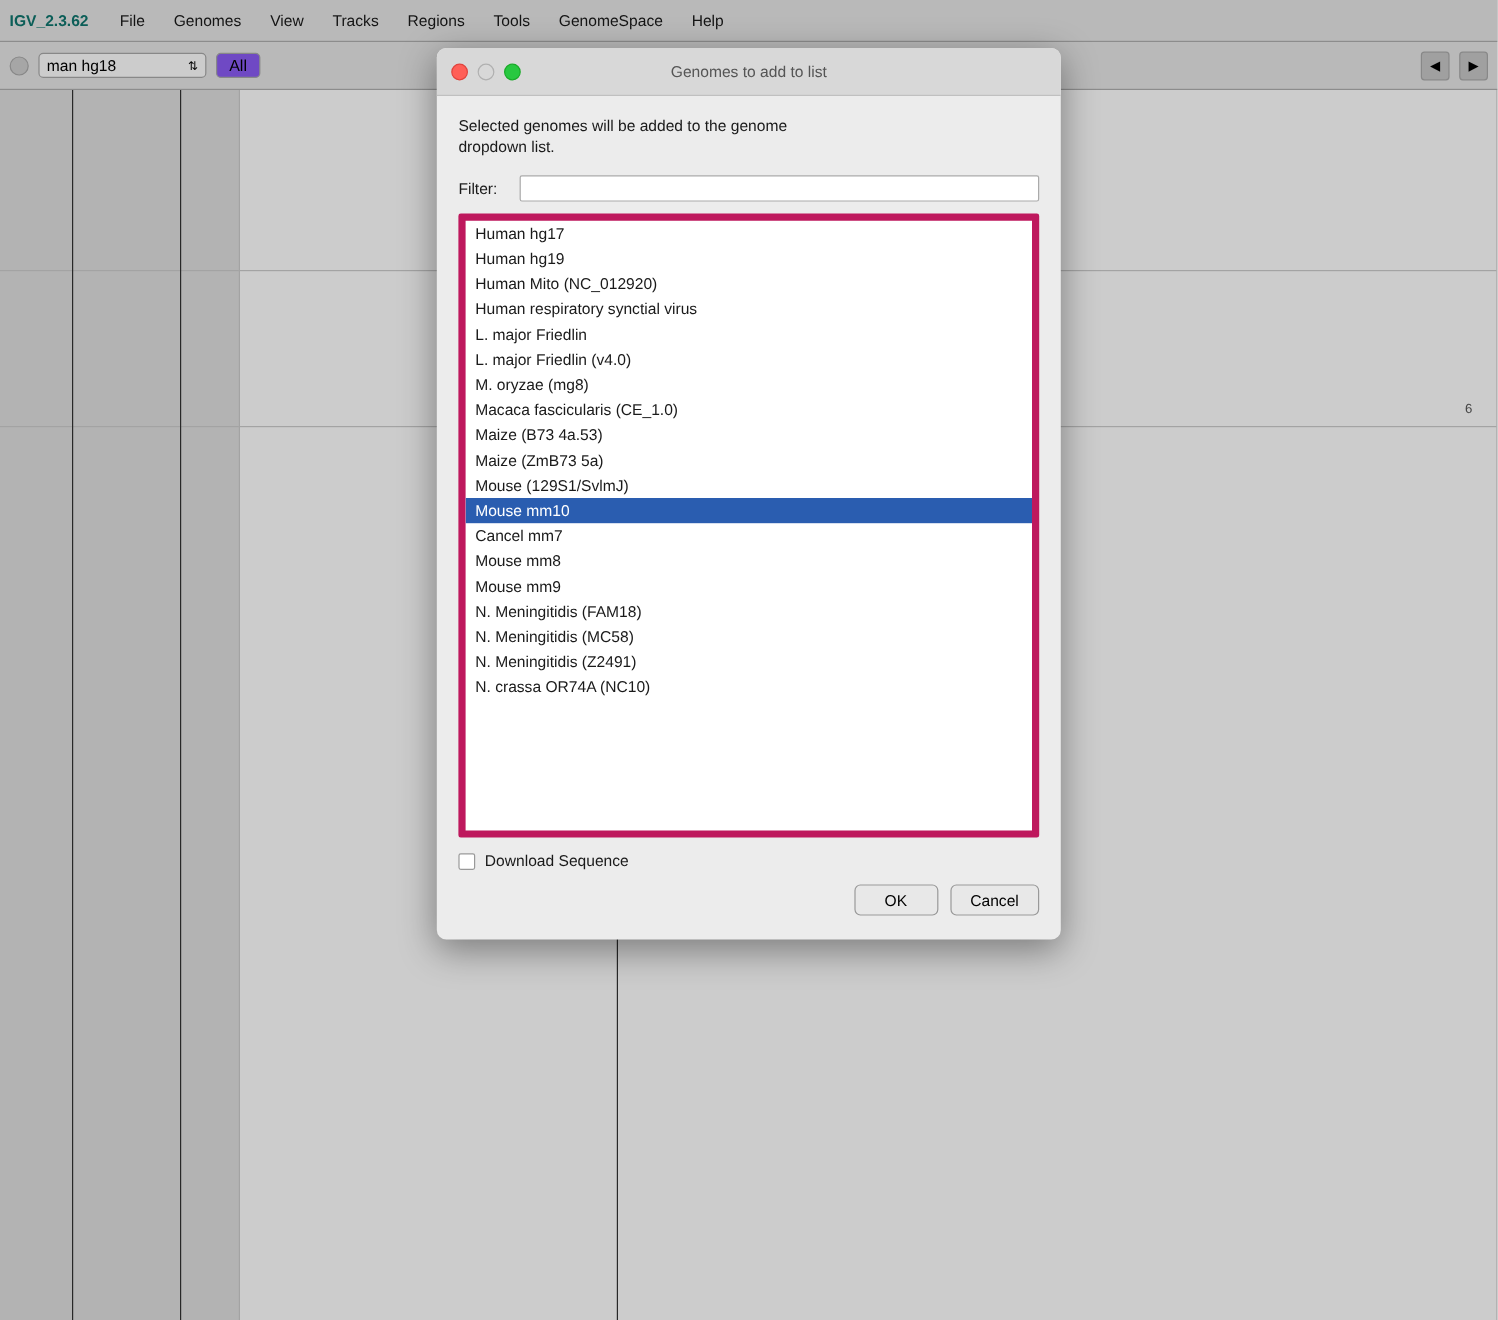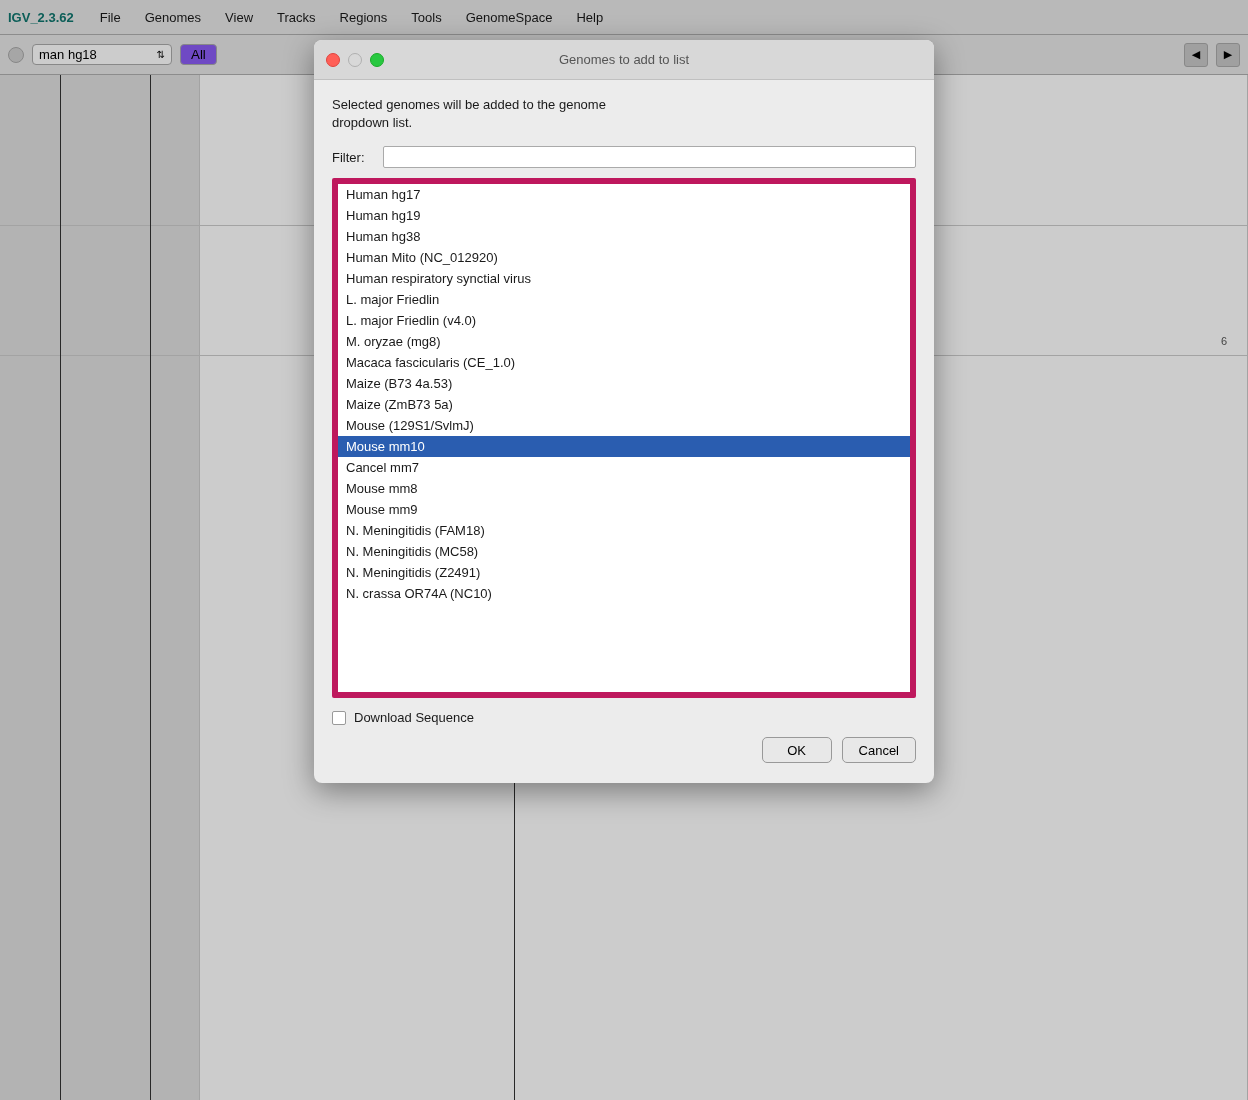--- a/index.html
+++ b/index.html
@@ -131,21 +131,21 @@
       align-items: flex-start;
       justify-content: center;
       padding-top: 40px;
       z-index: 100;
     }
 
     .dialog {
       background: #ececec;
       border-radius: 8px;
       box-shadow: 0 8px 30px rgba(0,0,0,0.4);
-      width: 620px;
+      width: 520px;
       padding: 0;
       overflow: hidden;
     }
 
     .dialog-titlebar {
       display: flex;
       align-items: center;
       height: 40px;
       background: #d8d8d8;
       padding: 0 12px;
@@ -366,21 +366,20 @@
 
       <div class="filter-row">
         <span class="filter-label">Filter:</span>
         <input class="filter-input" type="text" style="">
       </div>
 
       <div class="genome-listbox">
 
       <div class="list-item">Human hg17</div>
           <div class="list-item">Human hg19</div>
-          <div class="list-item">Human hg38</div>
           <div class="list-item">Human Mito (NC_012920)</div>
           <div class="list-item">Human respiratory synctial virus</div>
           <div class="list-item">L. major Friedlin</div>
           <div class="list-item">L. major Friedlin (v4.0)</div>
           <div class="list-item">M. oryzae (mg8)</div>
           <div class="list-item">Macaca fascicularis (CE_1.0)</div>
           <div class="list-item">Maize (B73 4a.53)</div>
           <div class="list-item">Maize (ZmB73 5a)</div>
           <div class="list-item">Mouse (129S1/SvlmJ)</div>
           <div class="list-item selected">Mouse mm10</div>

